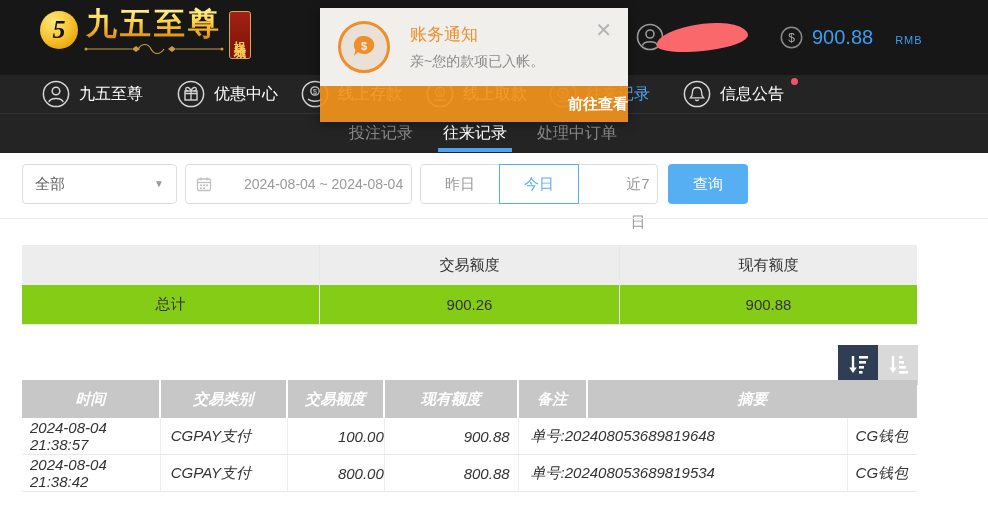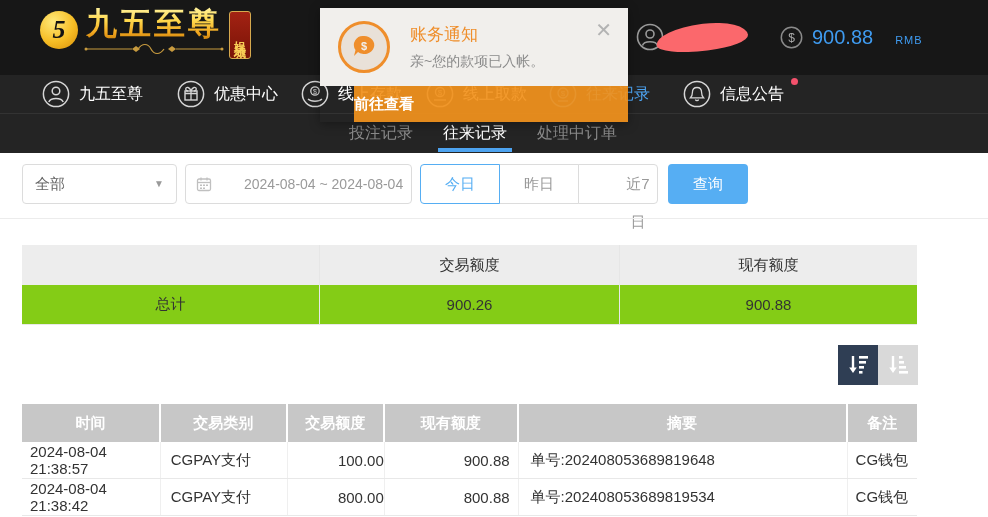--- a/index.html
+++ b/index.html
@@ -64,22 +64,22 @@
   .popup-body { position:relative; height:78px; background:#f1efec; }
   .popup-icon {
     position:absolute; left:18px; top:13px; width:52px; height:52px; border-radius:50%;
     border:3px solid #ef8e2b; background:#e9e1d8;
     display:flex; align-items:center; justify-content:center;
   }
   .popup-title { position:absolute; left:90px; top:15px; font-size:17px; color:#ef8e2b; }
   .popup-msg { position:absolute; left:90px; top:45px; font-size:14px; color:#8a8a8a; }
   .popup-close { position:absolute; right:16px; top:12px; font-size:20px; color:#b3b3b3; cursor:pointer; line-height:1; }
   .popup-btn {
-    height:36px; background:rgba(242,146,29,0.93); color:#fff; text-align:left;
-    line-height:36px; font-size:15px; font-weight:bold; cursor:pointer;margin-left:34px;
+    height:36px; background:rgba(242,146,29,0.93); color:#fff; text-align:right;
+    line-height:36px; font-size:15px; font-weight:bold; cursor:pointer;
   }
 
   
   .select-box {
     position:absolute; left:22px; top:164px; width:155px; height:40px;
     border:1px solid #dcdcdc; border-radius:4px; background:#fff;
     font-size:15px; color:#666; line-height:38px; padding-left:12px; cursor:pointer;
   }
   .select-caret { position:absolute; right:12px; top:0; font-size:10px; color:#999; }
   .date-box {
@@ -112,21 +112,21 @@
   .s-c3 { width:297px; display:flex; align-items:center; justify-content:center; }
   .summary-head .s-c1, .summary-head .s-c2 { border-right:1px solid #e6e6e6; }
 
   
   .sort-group { position:absolute; left:838px; top:345px; display:flex; }
   .sort-btn { width:40px; height:40px; display:flex; align-items:center; justify-content:center; cursor:pointer; }
   .sort-btn.desc { background:#2f3e54; }
   .sort-btn.asc { background:#d9d9d9; }
 
   
-  .dtable { position:absolute; left:22px; top:404px; width:895px; font-size:15px; color:#333; }
+  .dtable { position:absolute; left:22px; top:380px; width:895px; font-size:15px; color:#333;font-style:italic; }
   .dt-head { display:flex; height:38px; background:#c7c7c7; }
   .dt-head .dt-cell {
     color:#fff; font-weight:bold; display:flex; align-items:center; justify-content:center;
     border-right:2px solid #fff;
   }
   .dt-head .dt-cell:last-child { border-right:none; }
   .dt-row { display:flex; height:37px; background:#fff; border-bottom:1px solid #e8e8e8; }
   .dt-row .dt-cell { display:flex; align-items:center; border-right:1px solid #efefef; }
   .dt-row .dt-cell:last-child { border-right:none; }
   .c-time { width:140px; padding-left:8px; }
@@ -298,22 +298,22 @@
           <rect x="10" y="8.5" width="2" height="1.5"></rect>
           <rect x="4" y="11.5" width="2" height="1.5"></rect>
           <rect x="7" y="11.5" width="2" height="1.5"></rect>
         </g>
       </svg>
   </span>
   <span>2024-08-04 ~ 2024-08-04</span>
 </div>
 
 <div class="quick-group">
+  <div class="quick-btn">昨日</div>
   <div class="quick-btn active">今日</div>
-  <div class="quick-btn">昨日</div>
   <div class="quick-btn">近7日</div>
 </div>
 
 <div class="search-btn">查询</div>
 <div class="filter-divider"></div>
 
 <div class="summary">
   <div class="summary-head">
     <div class="s-c1"></div>
     <div class="s-c2">交易额度</div>
@@ -352,22 +352,22 @@
     </svg>
   </div>
 </div>
 
 <div class="dtable">
   <div class="dt-head">
     <div class="dt-cell c-time">时间</div>
     <div class="dt-cell c-type">交易类别</div>
     <div class="dt-cell c-amount">交易额度</div>
     <div class="dt-cell c-balance">现有额度</div>
+    <div class="dt-cell c-remark">备注</div>
     <div class="dt-cell c-summary">摘要</div>
-    <div class="dt-cell c-remark">备注</div>
   </div>
   <div class="dt-row">
     <div class="dt-cell c-time">2024-08-04 21:38:57</div>
     <div class="dt-cell c-type">CGPAY支付</div>
     <div class="dt-cell c-amount">100.00</div>
     <div class="dt-cell c-balance">900.88</div>
     <div class="dt-cell c-summary">单号:202408053689819648</div>
     <div class="dt-cell c-remark">CG钱包</div>
   </div>
   <div class="dt-row">

